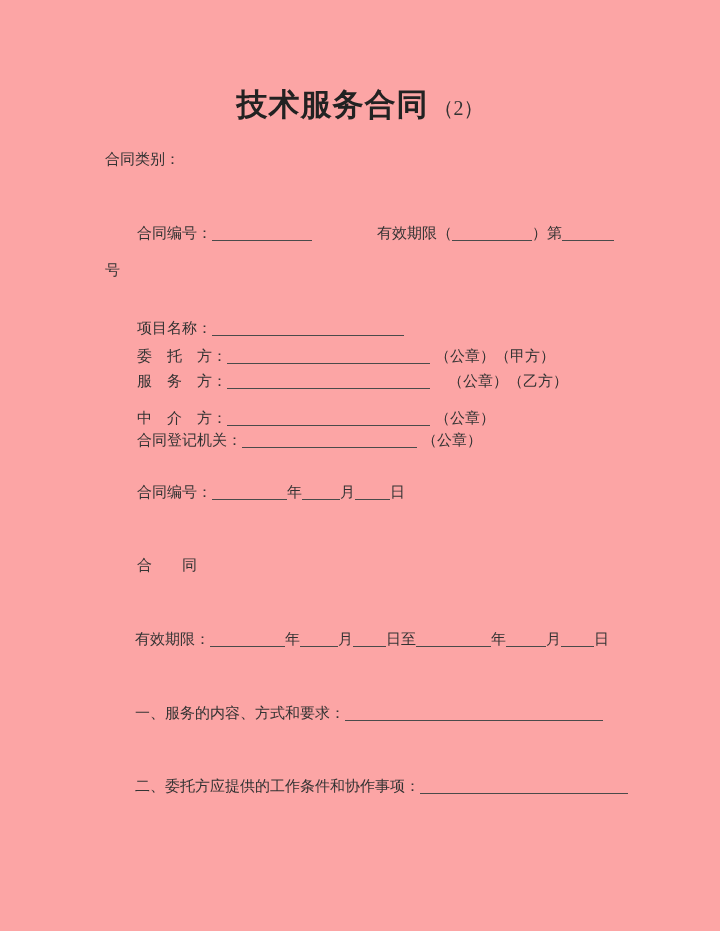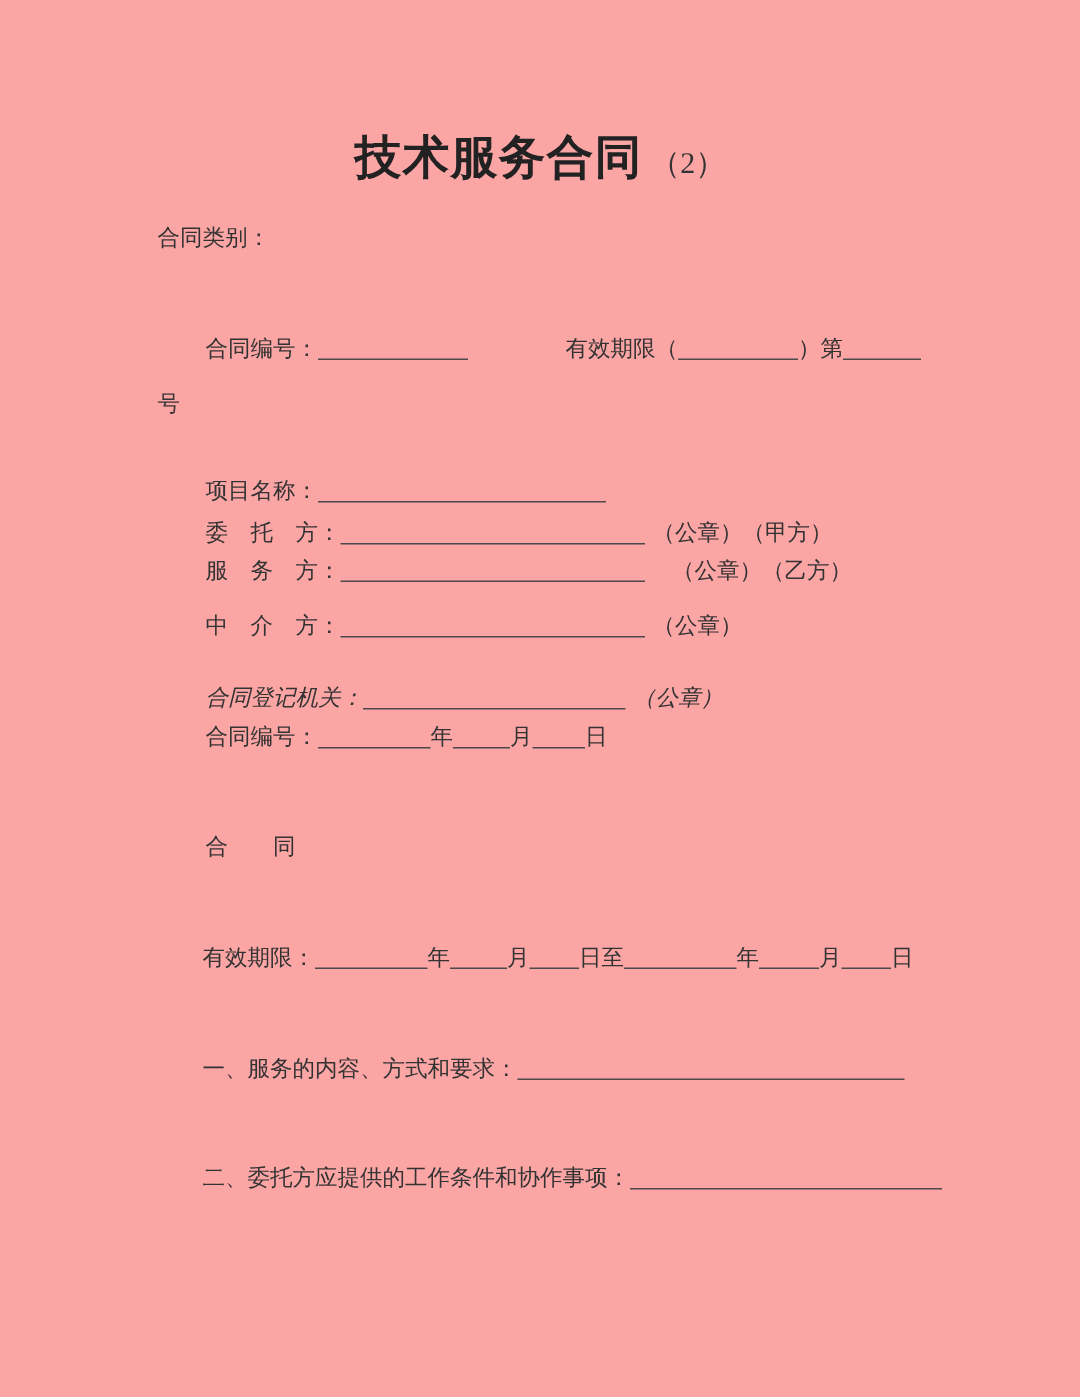--- a/index.html
+++ b/index.html
@@ -79,21 +79,21 @@
   </div>
 
   <div class="line" style="top:371px; left:137px;">
     <span class="seg">服　务　方：</span><span class="blank" style="width:203px;"></span><span class="seg" style="margin-left:18px;">（公章）（乙方）</span>
   </div>
 
   <div class="line" style="top:408px; left:137px;">
     <span class="seg">中　介　方：</span><span class="blank" style="width:203px;"></span><span class="seg" style="margin-left:5px;">（公章）</span>
   </div>
 
-  <div class="line" style="top:456px; left:137px;font-style:italic;">
+  <div class="line" style="top:430px; left:137px;">
     <span class="seg">合同登记机关：</span><span class="blank" style="width:175px;"></span><span class="seg" style="margin-left:5px;">（公章）</span>
   </div>
 
   <div class="line" style="top:482px; left:137px;">
     <span class="seg">合同编号：</span><span class="blank" style="width:75px;"></span><span class="seg">年</span><span class="blank" style="width:38px;"></span><span class="seg">月</span><span class="blank" style="width:35px;"></span><span class="seg">日</span>
   </div>
 
   <div class="line" style="top:555px; left:137px;">
     <span class="seg">合　　同</span>
   </div>

